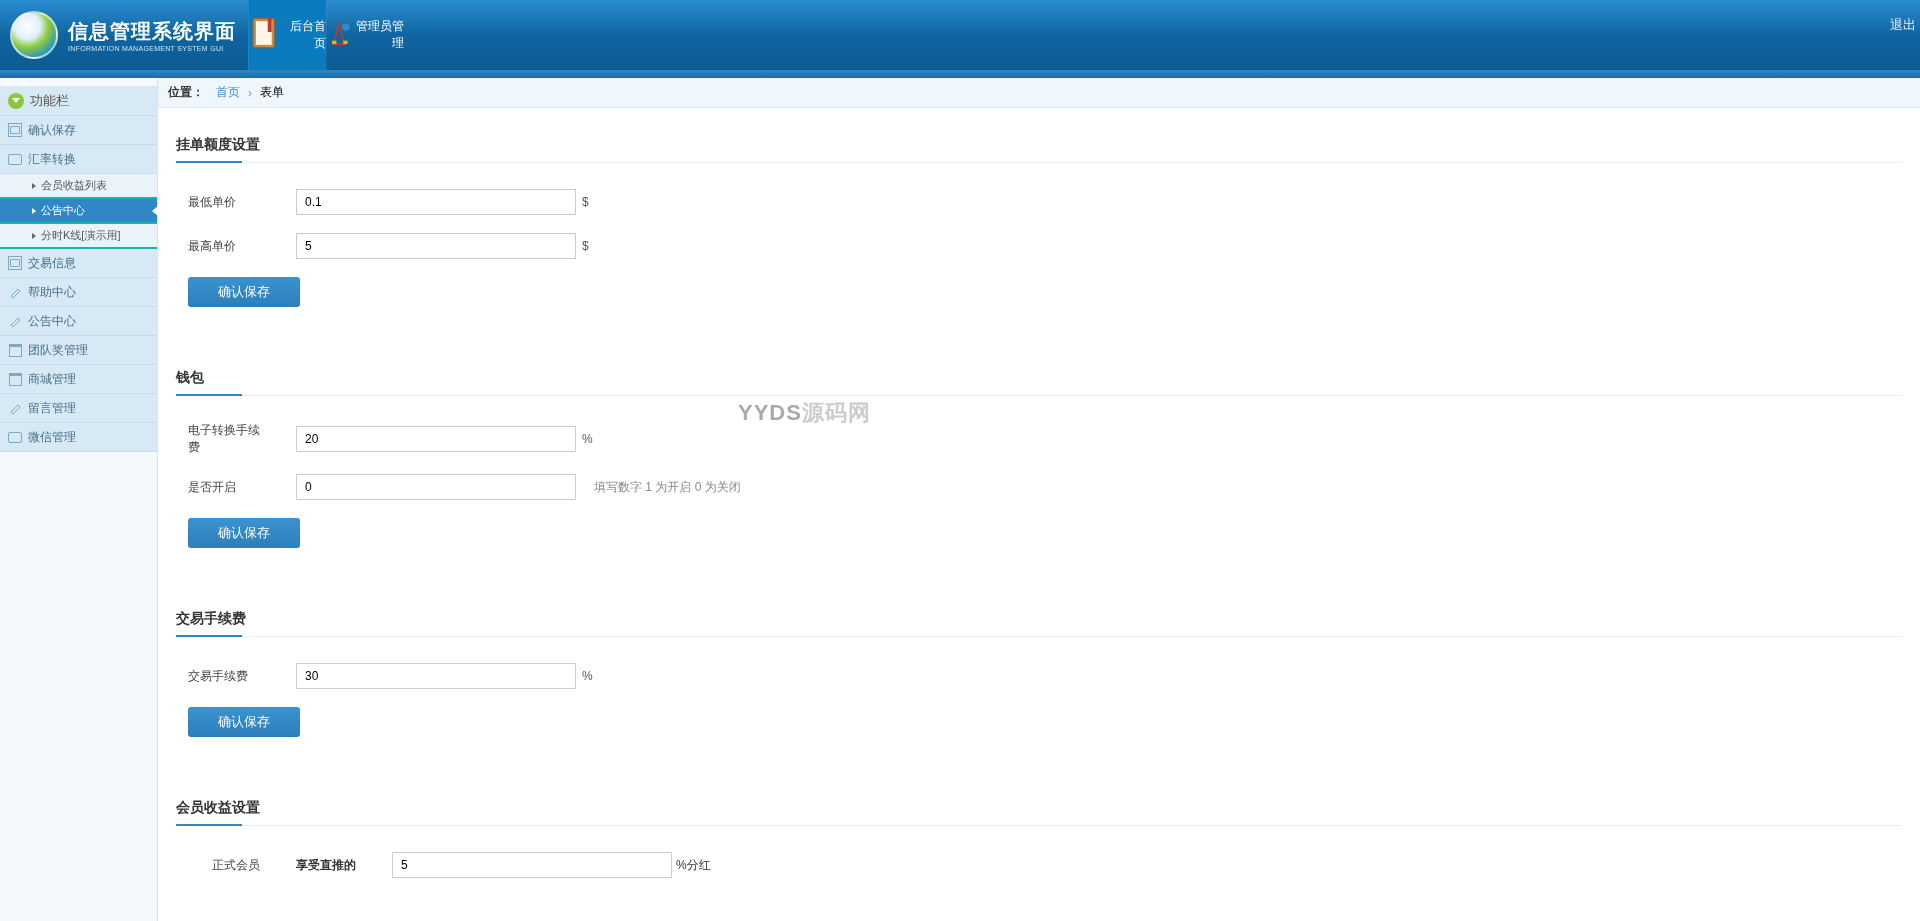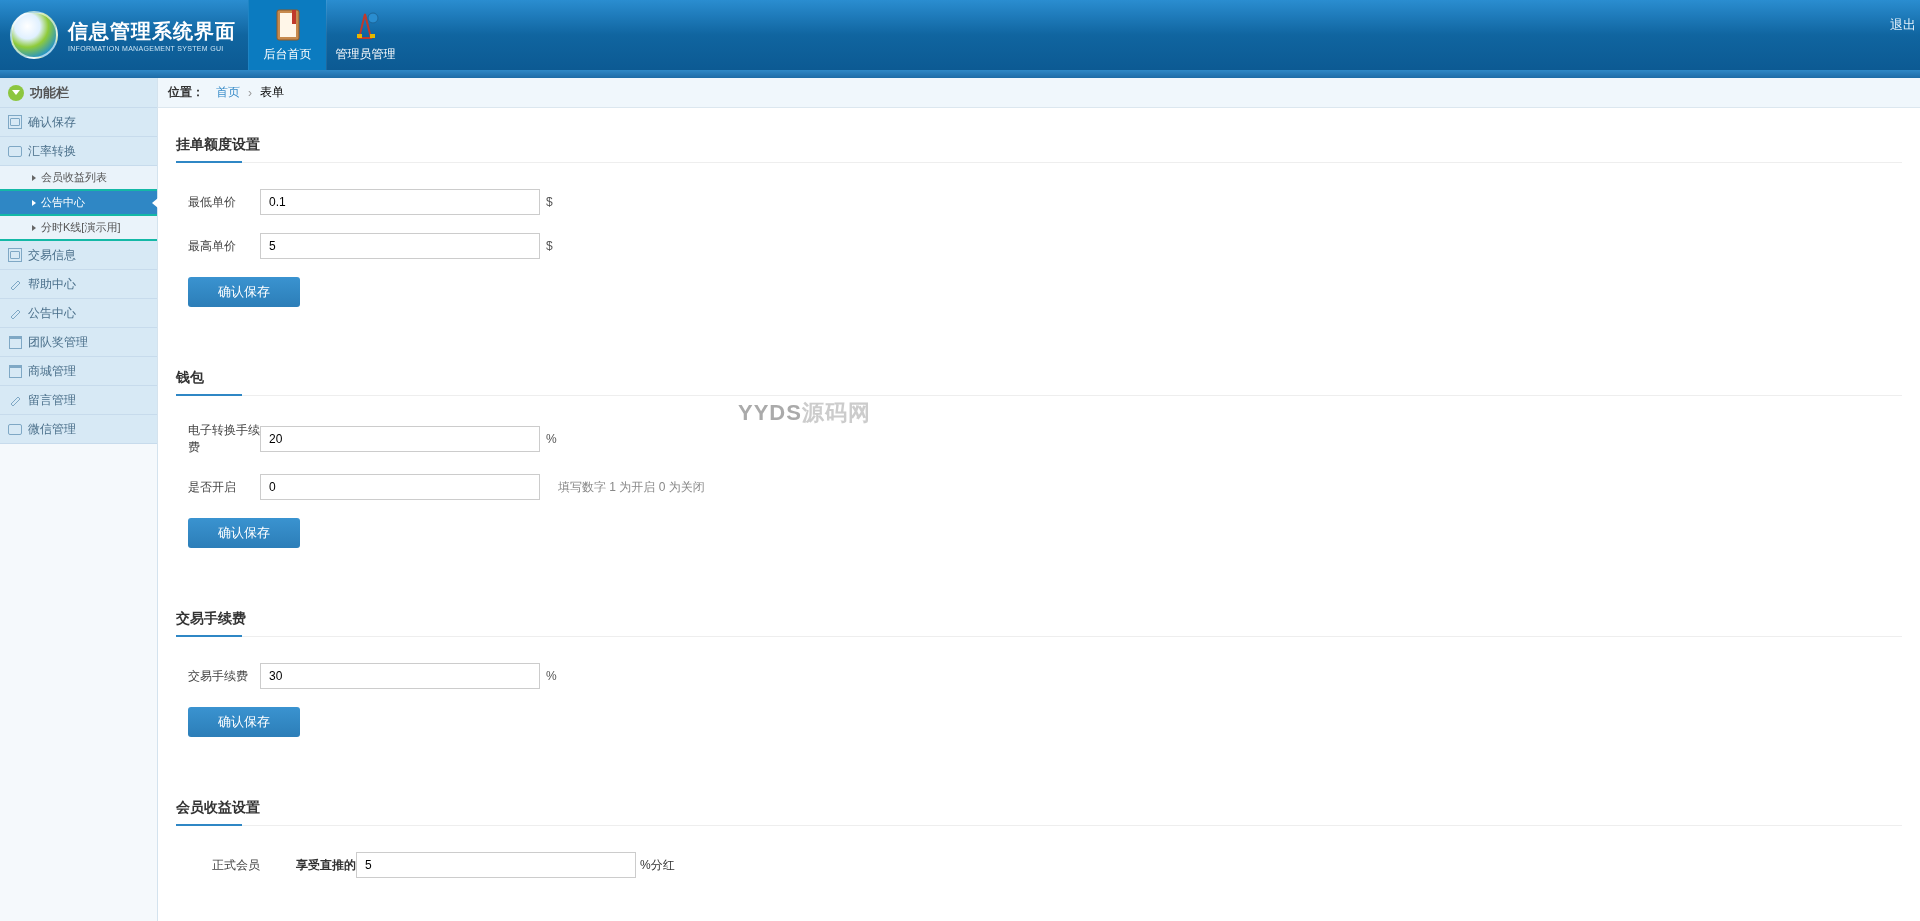--- a/index.html
+++ b/index.html
@@ -7,36 +7,36 @@
 
 
 .header { height: 70px; background: linear-gradient(to bottom, #2a8dd0 0%, #1065a0 50%, #0c5a93 100%); display: flex; align-items: stretch; position: relative; }
 .logo-area { display: flex; align-items: center; padding-left: 10px; }
 .logo-icon { width: 48px; height: 48px; border-radius: 50%; background: radial-gradient(circle at 35% 30%, #fff 0%, #e0f0ff 30%, #8fcb3a 50%, #1e8fd0 80%); border: 2px solid rgba(255,255,255,0.6); margin-right: 10px; }
 .logo-text { color: #fff; }
 .logo-title { font-size: 20px; font-weight: bold; letter-spacing: 1px; }
 .logo-sub { font-size: 7px; letter-spacing: 0.3px; color: #cce5f5; }
 
 .top-nav { display: flex; margin-left: 12px; }
-.top-nav-item { width: 78px; text-align: right; display: flex; flex-direction: column; align-items: center; justify-content: center; cursor: pointer; color: #fff; font-size: 12px; border-left: 1px solid rgba(255,255,255,0.08); }
+.top-nav-item { width: 78px; text-align: right; display: flex; flex-direction: row; align-items: center; justify-content: center; cursor: pointer; color: #fff; font-size: 12px; border-left: 1px solid rgba(255,255,255,0.08); }
 .top-nav-item.active { background: #0b7bc0; }
 .top-nav-item svg { margin-bottom: 4px; }
 .top-nav-item-label { }
 
 .logout { position: absolute; right: 4px; top: 16px; color: #e6f2fb; font-size: 13px; cursor: pointer; }
 
 
 .subbar { height: 8px; background: linear-gradient(to bottom, #2f88c6, #1d6ba6); }
 
 
 .layout { display: flex; }
 
 
 .sidebar { width: 158px; background: #f5f9fc; border-right: 1px solid #d4e3ee; min-height: 850px; }
-.sidebar-header { background: #d7e9f5; height: 30px; display: flex; align-items: center; padding-left: 8px; color: #555; font-weight: bold; border-bottom: 1px solid #c7dbec; font-size: 13px; }
+.sidebar-header { background: #d7e9f5; height: 30px; display: flex; align-items: center; padding-left: 8px; color: #555; font-weight: normal; border-bottom: 1px solid #c7dbec; font-size: 13px; margin-top: 8px; }
 .sidebar-header-icon { width: 16px; height: 16px; border-radius: 50%; background: #8cc63f; display: inline-flex; align-items: center; justify-content: center; margin-right: 6px; }
 .sidebar-header-icon::before { content: ""; border-left: 4px solid transparent; border-right: 4px solid transparent; border-top: 5px solid #fff; }
 
 .side-group { background: #d7e9f5; border-bottom: 1px solid #c7dbec; height: 29px; display: flex; align-items: center; padding-left: 8px; cursor: pointer; color: #4a6f8a; font-size: 12px; }
 .side-group .grp-icon { width: 14px; height: 14px; border: 1px solid #7fa8c5; margin-right: 6px; position: relative; display: inline-flex; align-items: center; justify-content: center; }
 .side-group .grp-icon.box::before { content: ""; width: 8px; height: 6px; border: 1px solid #7fa8c5; border-radius: 1px; }
 .side-group .grp-icon.chat { border: none; }
 .side-group .grp-icon.chat::before { content: ""; width: 12px; height: 9px; border: 1px solid #7fa8c5; border-radius: 2px; display: block; }
 .side-group .grp-icon.pencil { border: none; }
 .side-group .grp-icon.pencil svg { display: block; }
@@ -59,21 +59,21 @@
 
 .main-inner { padding: 14px 18px; position: relative; }
 .section-title { font-size: 14px; font-weight: bold; color: #333; padding-bottom: 8px; border-bottom: 1px solid #eee; position: relative; margin-top: 14px; }
 .section-title::after { content: ""; position: absolute; left: 0; bottom: -1px; width: 66px; height: 2px; background: #2f87c5; }
 .section-title:first-child { margin-top: 0; }
 
 .form-block { padding: 26px 0 10px; }
 .form-row { display: flex; align-items: center; margin-bottom: 18px; }
 .form-row label { width: 84px; color: #444; text-align: left; padding-left: 12px; font-size: 12px; }
 .form-row .wide-label { width: 120px; padding-left: 36px; }
-.form-row input[type=text] { width: 280px; height: 26px; border: 1px solid #ccc; padding: 0 8px; font-size: 12px; background: #fff; }
+.form-row input[type=text] { width: 280px; height: 26px; border: 1px solid #ccc; padding: 0 8px; font-size: 12px; background: #fff; margin-left: 36px; }
 .form-row .suffix { margin-left: 6px; color: #555; }
 .form-row .hint { margin-left: 18px; color: #888; font-size: 12px; }
 
 .btn-primary { background: linear-gradient(to bottom, #3a93d0, #2c7eb8); color: #fff; border: none; height: 30px; padding: 0 30px; font-size: 13px; cursor: pointer; border-radius: 3px; margin-left: 12px; }
 
 .watermark { position: absolute; left: 580px; top: 290px; font-size: 22px; color: #bbb; letter-spacing: 1px; font-weight: bold; pointer-events: none; }
 .watermark .solid { color: #aaa; }
 .watermark .outline { color: #ccc; }
 
 .gap { height: 38px; }

